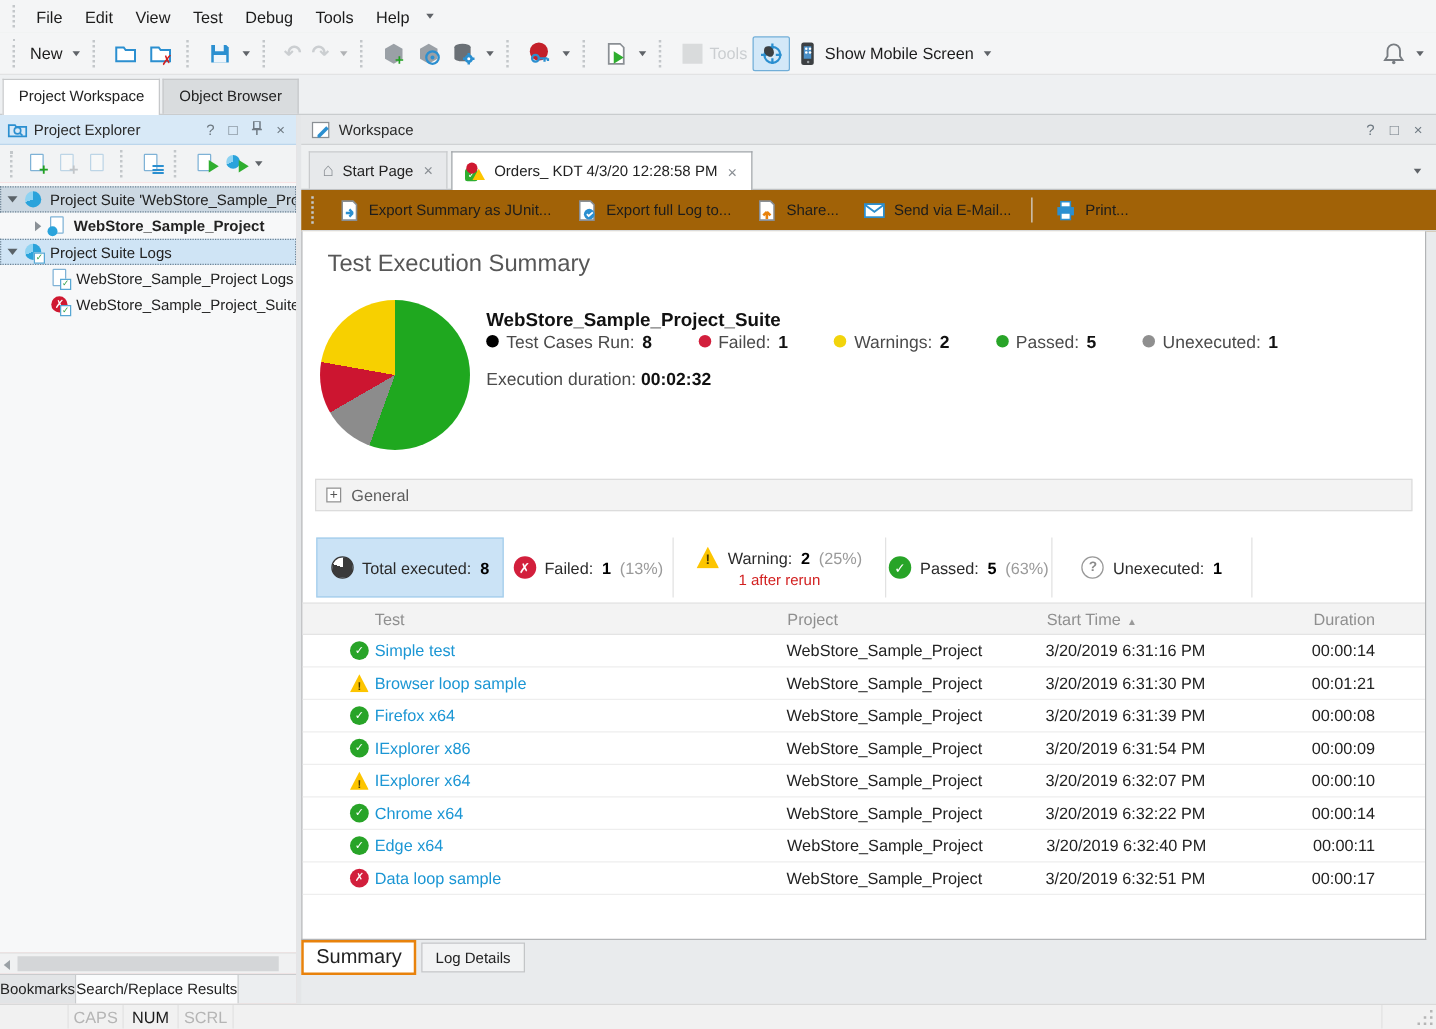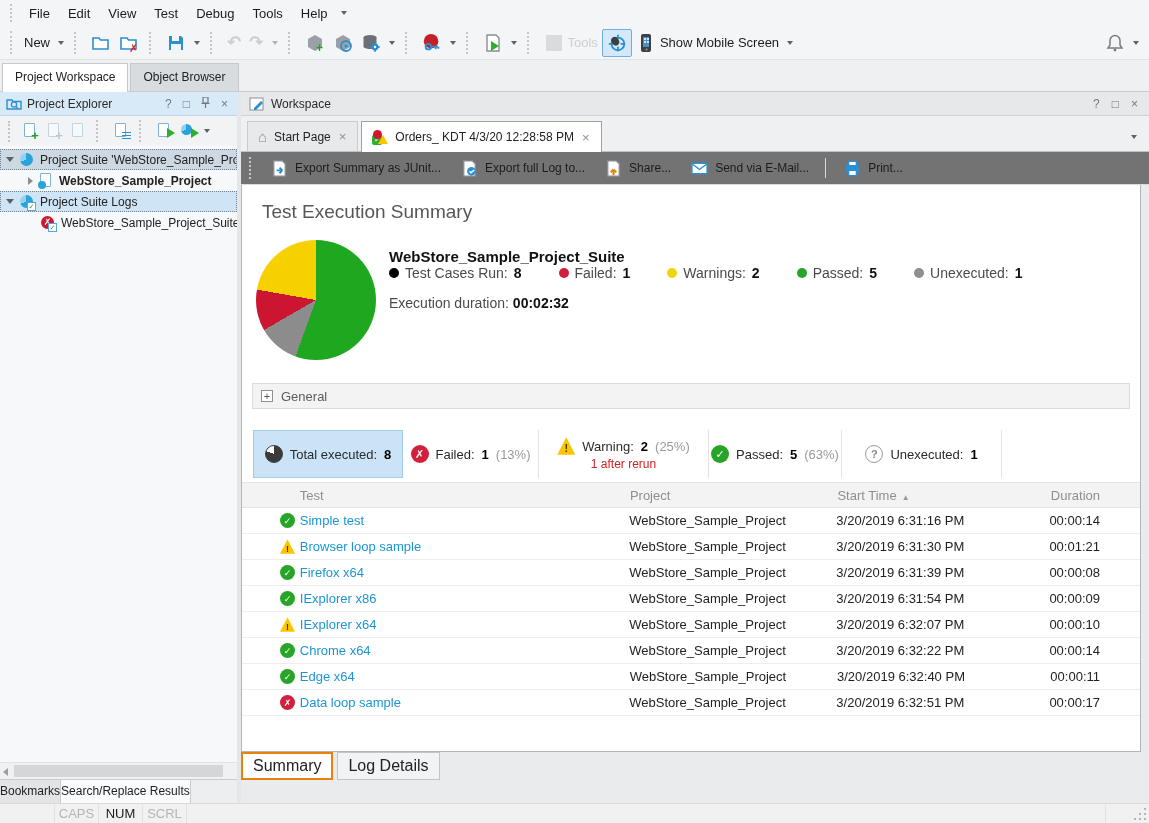--- a/index.html
+++ b/index.html
@@ -99,21 +99,21 @@
   .ws-tab.active { background:#fff; border-color:#9ea3a7; margin-bottom:-1px; height:31px; z-index:2; }
   .tab-close { color:#8a8f94; font-size:13px; line-height:1; padding:0 1px; }
   .ws-tab-caret { position:absolute; right:12px; bottom:12px; }
   .home-ico { color:#8a8f94; font-size:15px; line-height:1; }
   .log-ico { position:relative; width:16px; height:15px; }
   .log-ico .g { position:absolute; left:0; bottom:0; width:10px; height:10px; background:#2fae2f; border-radius:2px;
     color:#fff; font-size:8px; line-height:10px; text-align:center; font-weight:bold; }
   .log-ico .r { position:absolute; left:1px; top:0; width:9px; height:9px; background:#cf1830; border-radius:50%; }
   .log-ico .y { position:absolute; right:0; bottom:1px; width:0; height:0;
     border-left:5px solid transparent; border-right:5px solid transparent; border-bottom:9px solid #fdc500; }
-  .ws-toolbar { height:33px; background:#737373; border-bottom:1px solid #dadbdc;
+  .ws-toolbar { height:33px; background:#a16207; border-bottom:1px solid #dadbdc;
     display:flex; align-items:center; padding-left:8px; gap:2px; }
   .wbtn { display:flex; align-items:center; gap:6px; padding:4px 8px; font-size:12px; color:#1c1c1c; border-radius:2px; }
   .wsep { width:1px; height:20px; background:#d7d8d9; margin:0 6px; }
   
   .content { flex:1; background:#fff; margin-right:8px;
     border:1px solid #b2b4b6; border-top:none; overflow:hidden; position:relative; }
   .sum-title { margin:15px 0 0 20px; font-size:19px; line-height:24px; color:#575757; }
   .sum-hero { display:flex; margin:16px 0 0 14px; }
   .pie { width:120px; height:120px; border-radius:50%; }
   .hero-right { margin-left:13px; padding-top:8px; }
@@ -156,21 +156,21 @@
     border-top:1px solid #e4e4e4; border-bottom:1px solid #e4e4e4; color:#8f8f8f; font-size:13px; }
   .trow { display:flex; align-items:center; height:26px; border-bottom:1px solid #eeeeee; font-size:13px; }
   .c-icon { margin-left:38px; width:16px; margin-right:4px; display:flex; }
   .c-test { width:334px; } .c-proj { width:210px; } .c-start { width:216px; }
   .c-dur { flex:1; text-align:right; padding-right:40px; }
   .link { color:#1b96d4; text-decoration:none; }
   .sort { font-size:8px; color:#9a9a9a; margin-left:5px; }
   
   .ws-bottom { height:27px; display:flex; align-items:center; padding-left:0; gap:4px; }
   .sum-tab { border:2px solid #e8820c; background:#fff; padding:3px 10px; font-size:16px; }
-  .log-tab { border:1px solid #c3c5c7; background:#f2f3f4; padding:4px 10px; font-size:16px; }
+  .log-tab { border:1px solid #c3c5c7; background:#f2f3f4; padding:4px 10px; font-size:12px; }
   .ws-gap { height:24px; }
   
   .statusbar { position:absolute; bottom:0; left:0; right:0; height:20px; background:#f1f1f1;
     border-top:1px solid #d9d9d9; display:flex; align-items:stretch; font-size:13px; }
   .sb-pad { width:55px; border-right:1px solid #e2e2e2; }
   .sb-seg { width:44px; display:flex; align-items:center; justify-content:center; border-right:1px solid #e2e2e2; color:#b5b5b5; }
   .sb-seg.on { color:#1c1c1c; }
   .sb-right { margin-left:auto; width:44px; border-left:1px solid #e2e2e2; position:relative; }
   .sb-grip { position:absolute; right:3px; bottom:3px; width:2px; height:2px; background:#b5b5b5;
     box-shadow:-5px 0 #b5b5b5,-10px 0 #b5b5b5,0 -5px #b5b5b5,-5px -5px #b5b5b5,0 -10px #b5b5b5; }
@@ -412,20 +412,27 @@
           </span>
         <span class="tree-label bold">WebStore_Sample_Project</span>
       </div>
       <div class="tree-row sel-blue">
         <span class="tw tw-open"></span>
         <span class="ti">
             <span class="ti-ball"></span>
             <span class="ti-check">✓</span>
           </span>
         <span class="tree-label">Project Suite Logs</span>
+      </div>
+      <div class="tree-row" style="padding-left:40px">
+        <span class="ti">
+            <span class="ti-page"></span>
+            <span class="ti-check">✓</span>
+          </span>
+        <span class="tree-label">WebStore_Sample_Project Logs</span>
       </div>
       <div class="tree-row" style="padding-left:40px">
         <span class="ti">
             <span class="ti-ball red"></span>
             <span class="ti-check">✓</span>
           </span>
         <span class="tree-label">WebStore_Sample_Project_Suite 3/2</span>
       </div>
     </div>
     <div class="pe-hscroll">

